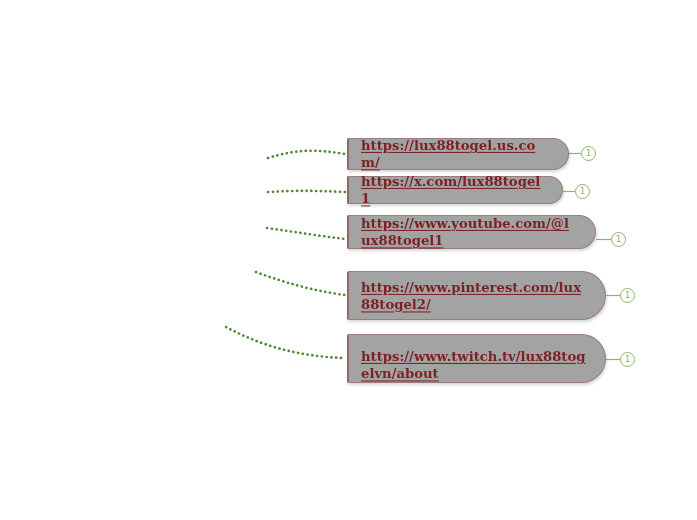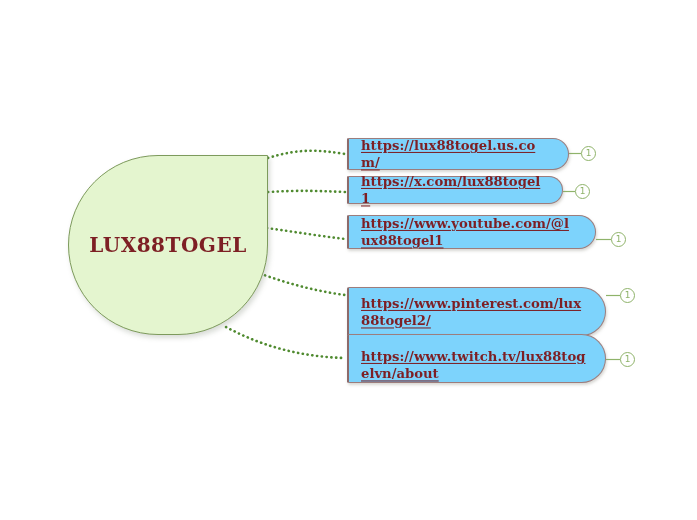--- a/index.html
+++ b/index.html
@@ -57,21 +57,21 @@
     color: #7d1f24;
     text-align: center;
     transform: scaleY(1.06);
     white-space: nowrap;
   }
 
   
   .link-node {
     position: absolute;
     box-sizing: border-box;
-    background: #7dd3fc;
+    background: #a3a3a3;
     border: 1.2px solid #9c7d7d;
     border-left: 2.2px solid #8d6a6a;
     border-radius: 3px 40px 40px 3px;
     display: flex;
     align-items: center;
     padding-left: 12px;
     padding-right: 18px;
     box-shadow: 1px 2px 3px rgba(140,140,130,0.35);
   }
   .link-text {
@@ -114,38 +114,35 @@
       <path d="M 268 192 C 300 190 320 191 345 192" fill="none" stroke="#4f8a2f" stroke-width="2.6" stroke-linecap="round" stroke-dasharray="0.2 4.6"></path>
       <line x1="563" y1="191.5" x2="575" y2="191.5" stroke="#8fb36a" stroke-width="1.2"></line>
       <path d="M 267 228 C 295 232 320 236 345 239" fill="none" stroke="#4f8a2f" stroke-width="2.6" stroke-linecap="round" stroke-dasharray="0.2 4.6"></path>
       <line x1="596" y1="239.5" x2="611" y2="239.5" stroke="#8fb36a" stroke-width="1.2"></line>
       <path d="M 256 272 C 285 283 315 291 345 295" fill="none" stroke="#4f8a2f" stroke-width="2.6" stroke-linecap="round" stroke-dasharray="0.2 4.6"></path>
       <line x1="606" y1="295.5" x2="620" y2="295.5" stroke="#8fb36a" stroke-width="1.2"></line>
       <path d="M 226 327 C 265 348 305 357 345 358" fill="none" stroke="#4f8a2f" stroke-width="2.6" stroke-linecap="round" stroke-dasharray="0.2 4.6"></path>
       <line x1="606" y1="359.5" x2="620" y2="359.5" stroke="#8fb36a" stroke-width="1.2"></line>
     </svg>
 
-  <div id="root-node">
-    <span id="root-label">LUX88TOGEL</span>
-  </div>
 
   <div id="branch-container">
       <div class="link-node" style="left: 347px; top: 138px; width: 222px; height: 32px;">
         <span class="link-text">https://lux88togel.us.com/</span>
       </div>
       <div class="badge" style="left: 581px; top: 146px;">1</div>
       <div class="link-node" style="left: 347px; top: 176px; width: 216px; height: 28px;">
         <span class="link-text">https://x.com/lux88togel1</span>
       </div>
       <div class="badge" style="left: 575px; top: 184px;">1</div>
       <div class="link-node" style="left: 347px; top: 215px; width: 249px; height: 34px;">
         <span class="link-text">https://www.youtube.com/@lux88togel1</span>
       </div>
       <div class="badge" style="left: 611px; top: 232px;">1</div>
-      <div class="link-node" style="left: 347px; top: 271px; width: 259px; height: 49px; margin-top: 16px;">
+      <div class="link-node" style="left: 347px; top: 271px; width: 259px; height: 49px;">
         <span class="link-text">https://www.pinterest.com/lux88togel2/</span>
       </div>
       <div class="badge" style="left: 620px; top: 288px;">1</div>
       <div class="link-node" style="left: 347px; top: 334px; width: 259px; height: 49px; align-items: flex-end;">
         <span class="link-text">https://www.twitch.tv/lux88togelvn/about</span>
       </div>
       <div class="badge" style="left: 620px; top: 352px;">1</div>
     </div>
 
 </div>

